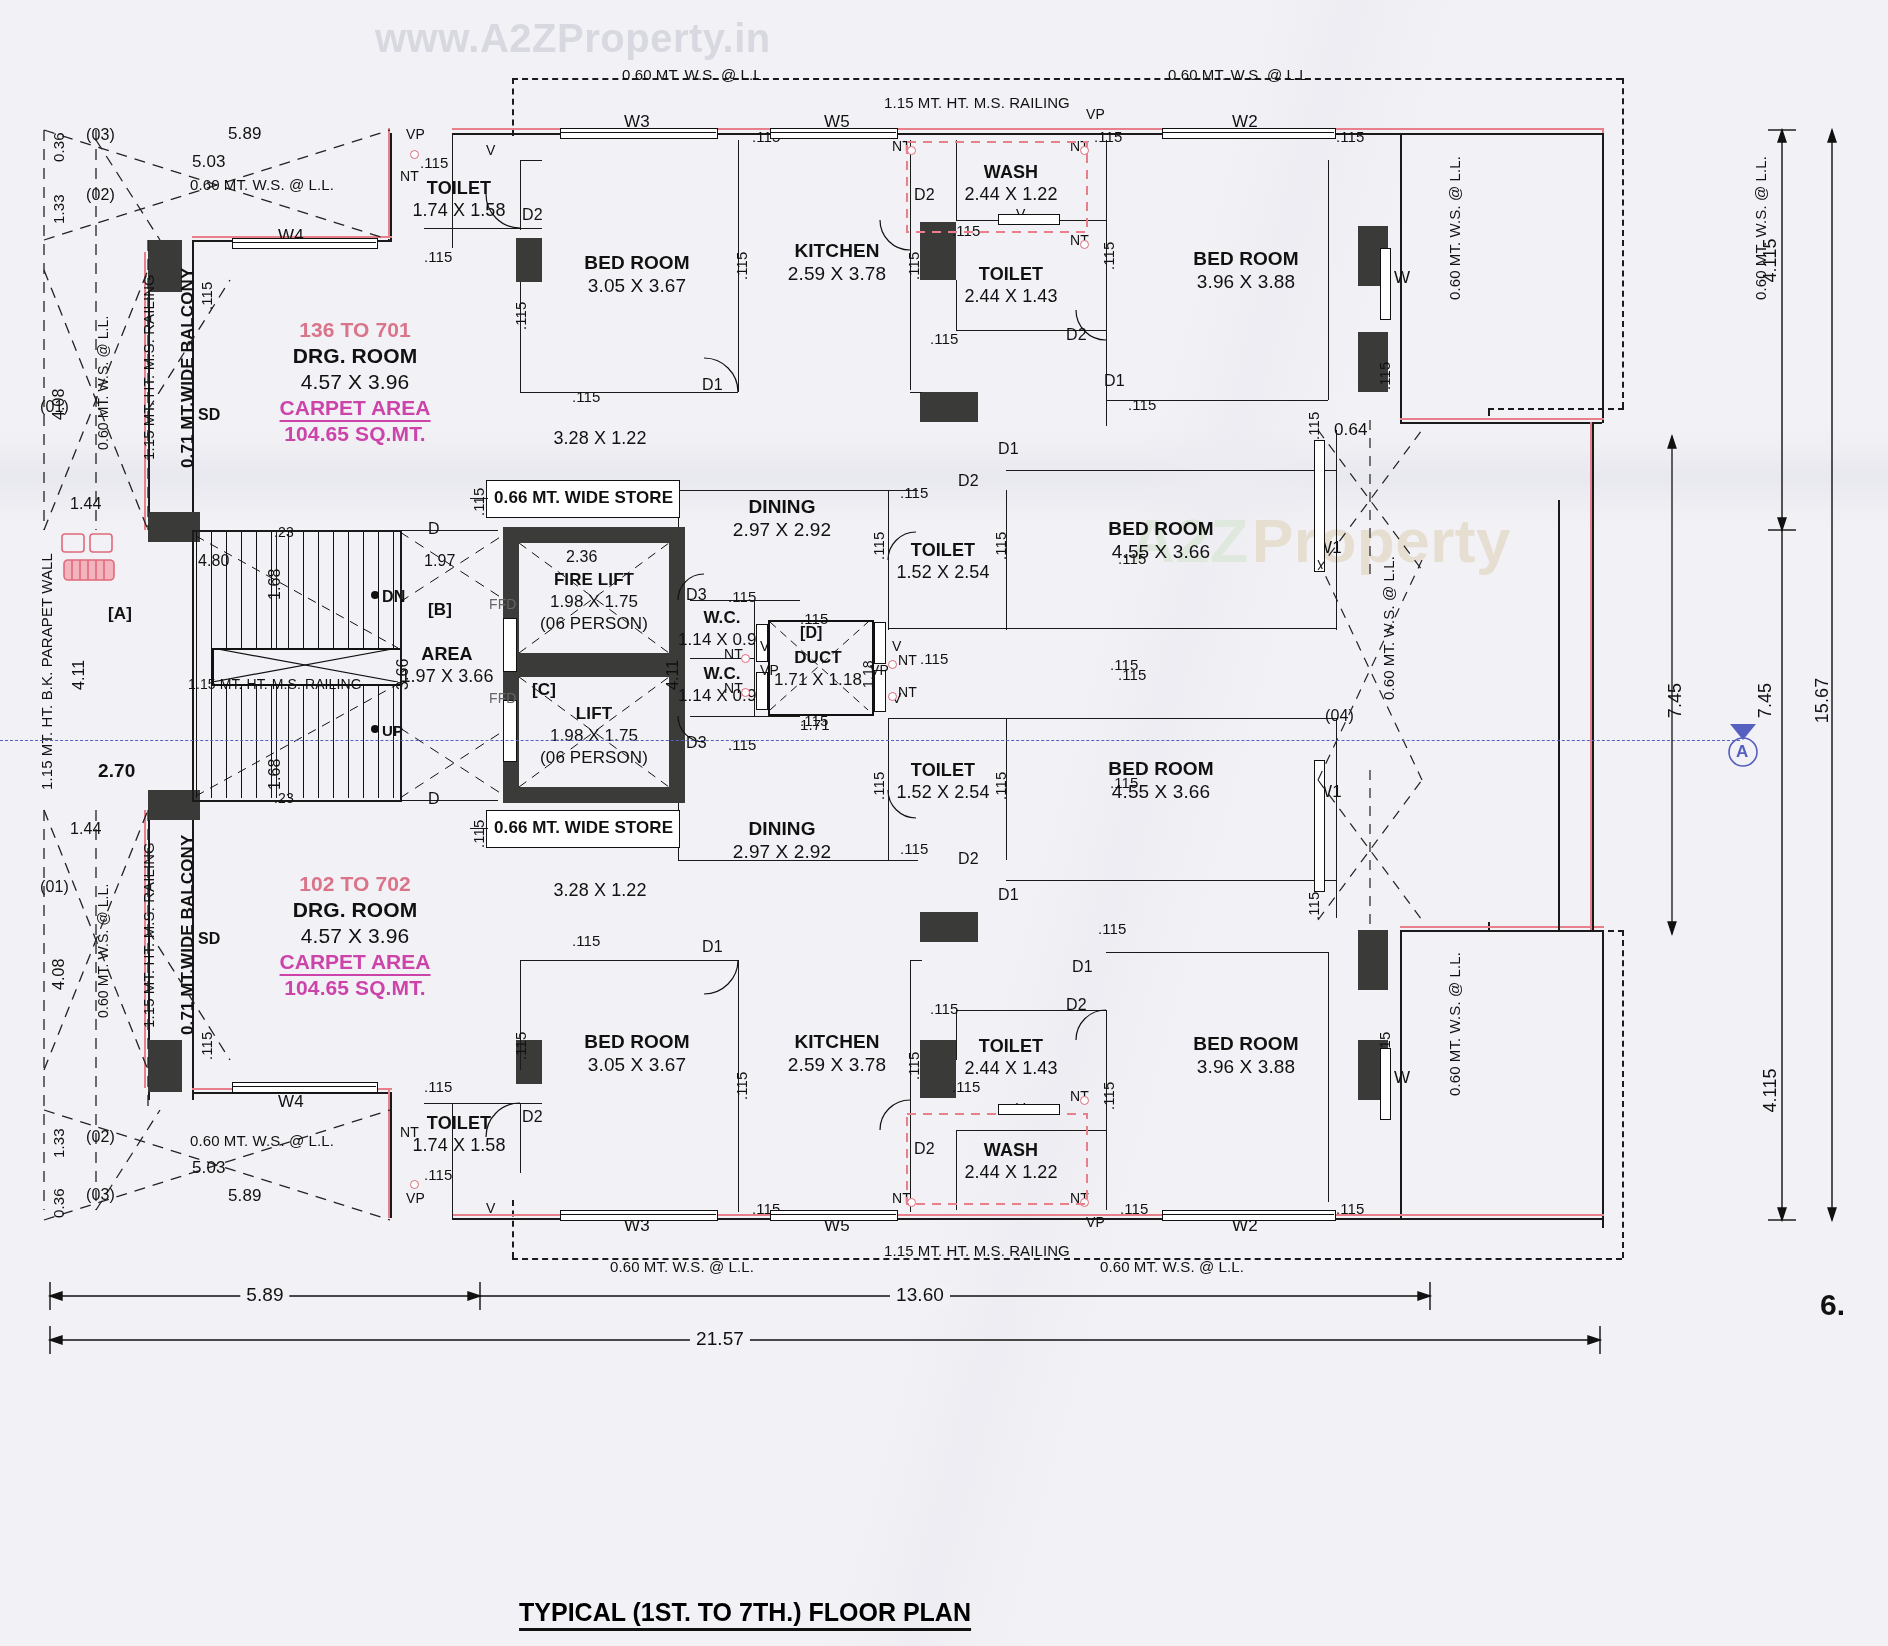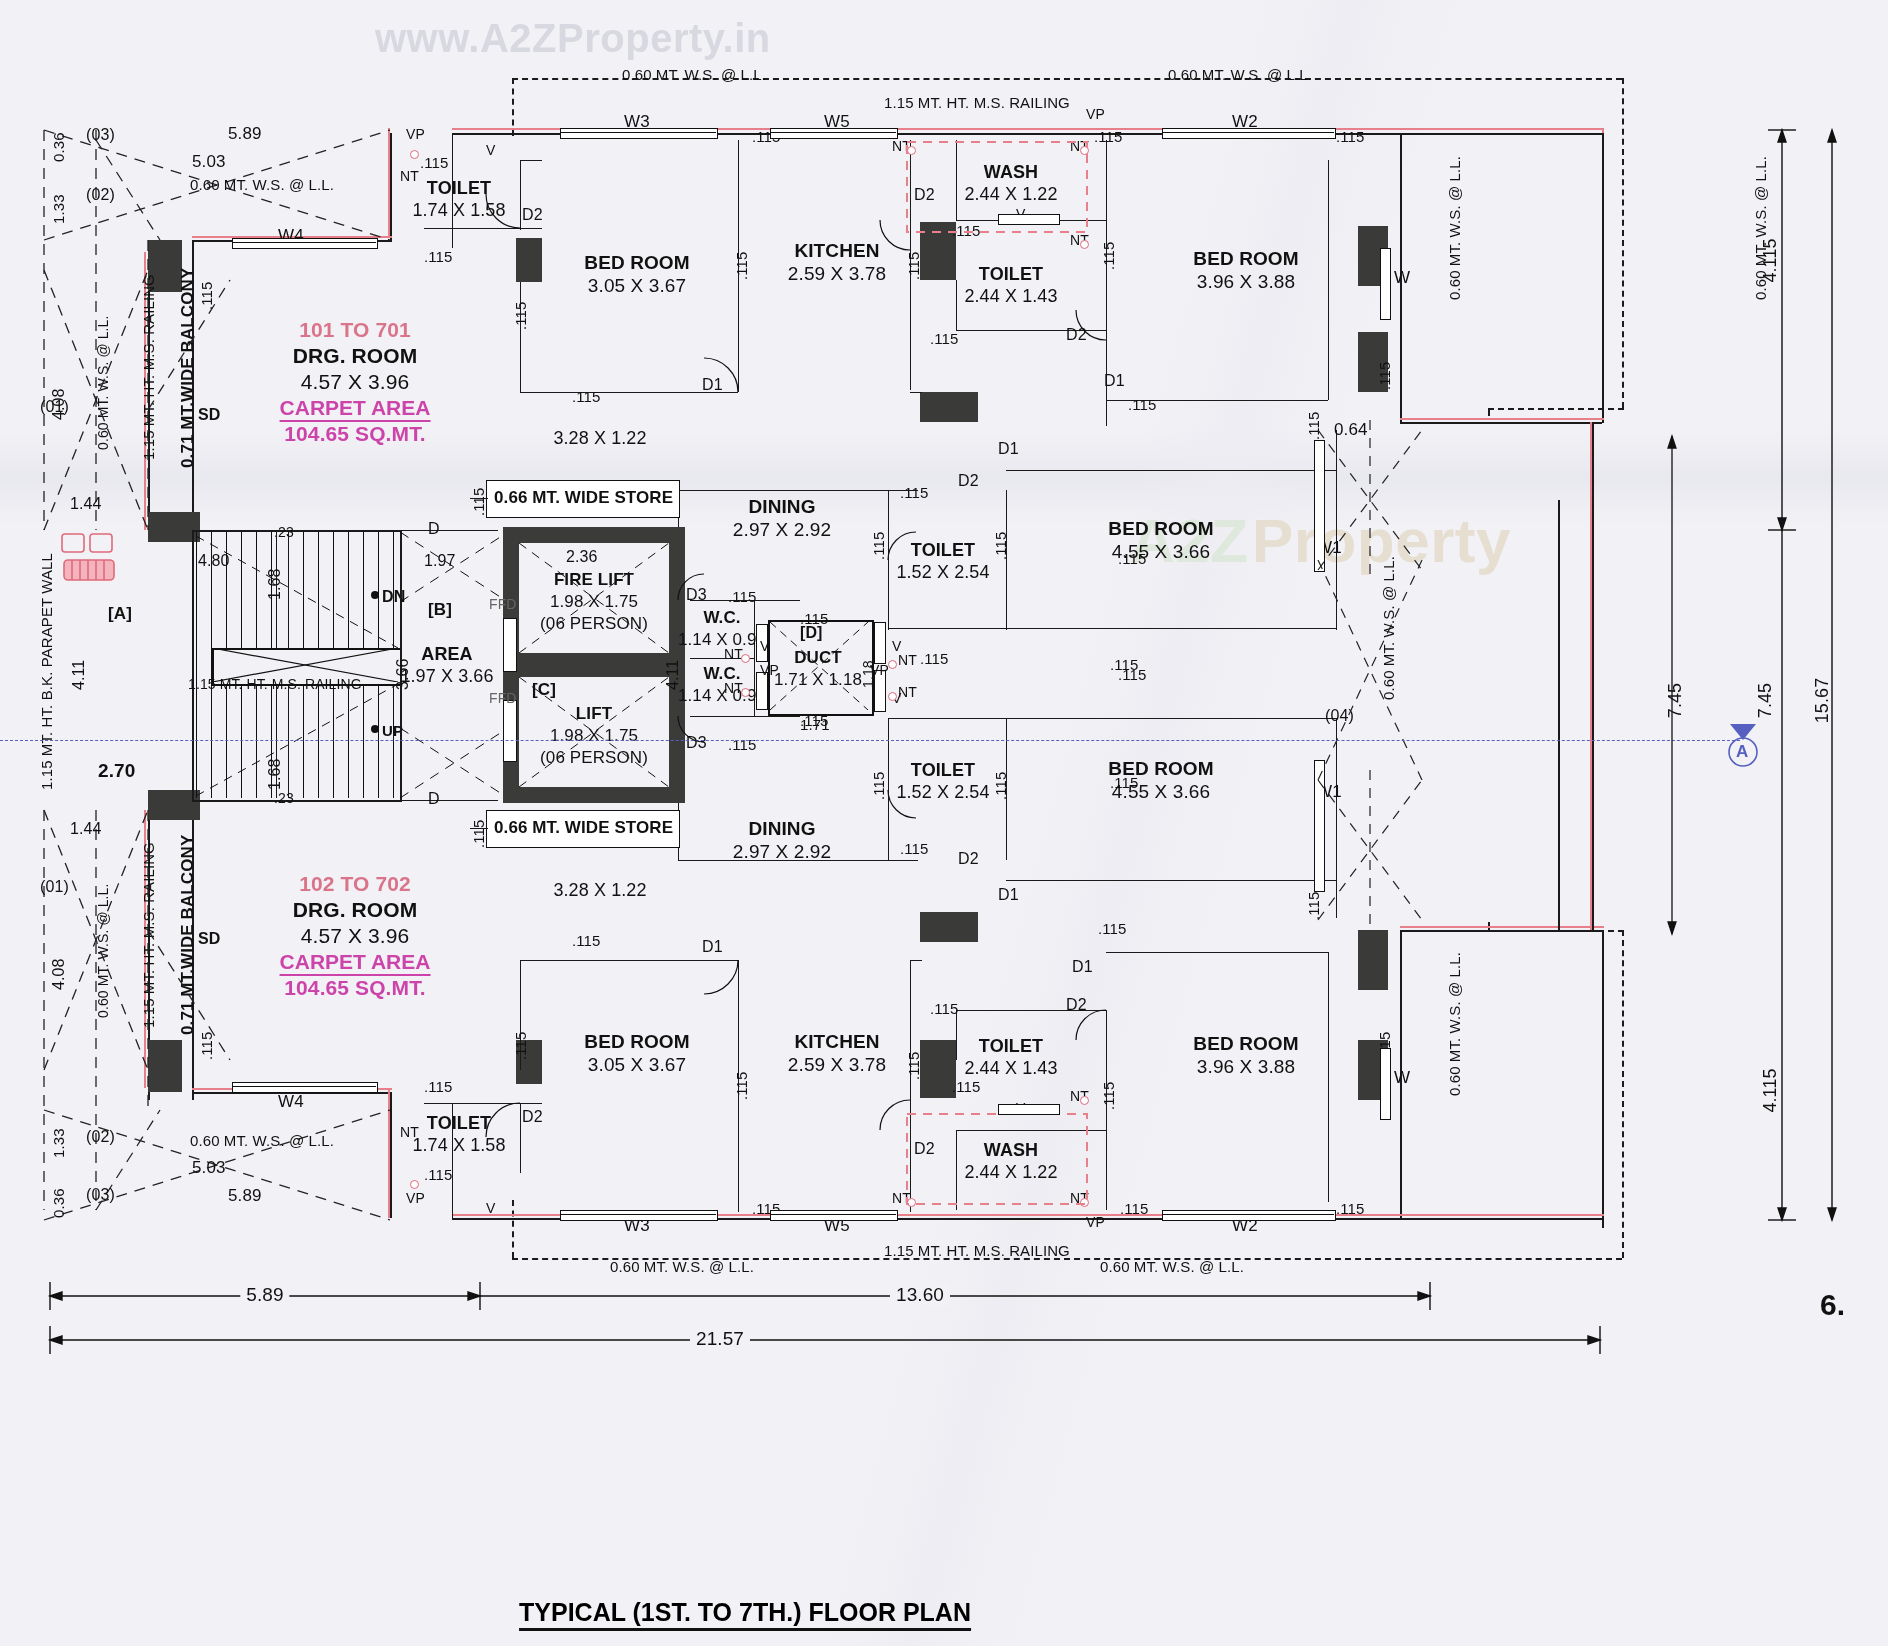--- a/index.html
+++ b/index.html
@@ -259,21 +259,21 @@
   <div class="t ctr" style="left:818px;top:648px;font-size:17px;">DUCT</div>
   <div class="t n ctr" style="left:818px;top:670px;font-size:17px;">1.71 X 1.18</div>
   <div class="t n vt" style="left:860px;top:688px;font-size:14px;">1.18</div>
   <div class="t n" style="left:800px;top:716px;font-size:15px;">1.71</div>
 
   <div class="win" style="left:874px;top:622px;width:10px;height:40px;"></div>
   <div class="win" style="left:874px;top:670px;width:10px;height:40px;"></div>
   <div class="win" style="left:756px;top:624px;width:10px;height:36px;"></div>
   <div class="win" style="left:756px;top:672px;width:10px;height:36px;"></div>
 
-  <div class="t ctr pink" style="left:355px;top:318px;font-size:21px;">101 TO 701</div>
+  <div class="t ctr pink" style="left:355px;top:318px;font-size:21px;">136 TO 701</div>
   <div class="t ctr" style="left:355px;top:344px;font-size:21px;">DRG. ROOM</div>
   <div class="t n ctr" style="left:355px;top:370px;font-size:21px;">4.57 X 3.96</div>
   <div class="ctr" style="position:absolute;left:355px;top:396px;font-size:21px;font-weight:700;color:#cc44aa;border-bottom:2px solid #cc44aa;white-space:nowrap;transform:translateX(-50%);">CARPET AREA</div>
   <div class="t ctr mag" style="left:355px;top:422px;font-size:21px;">104.65 SQ.MT.</div>
 
   <div class="t ctr" style="left:459px;top:178px;font-size:18px;">TOILET</div>
   <div class="t n ctr" style="left:459px;top:200px;font-size:18px;">1.74 X 1.58</div>
   <div class="t ctr" style="left:637px;top:252px;font-size:19px;">BED ROOM</div>
   <div class="t n ctr" style="left:637px;top:275px;font-size:19px;">3.05 X 3.67</div>
   <div class="t ctr" style="left:837px;top:240px;font-size:19px;">KITCHEN</div>

